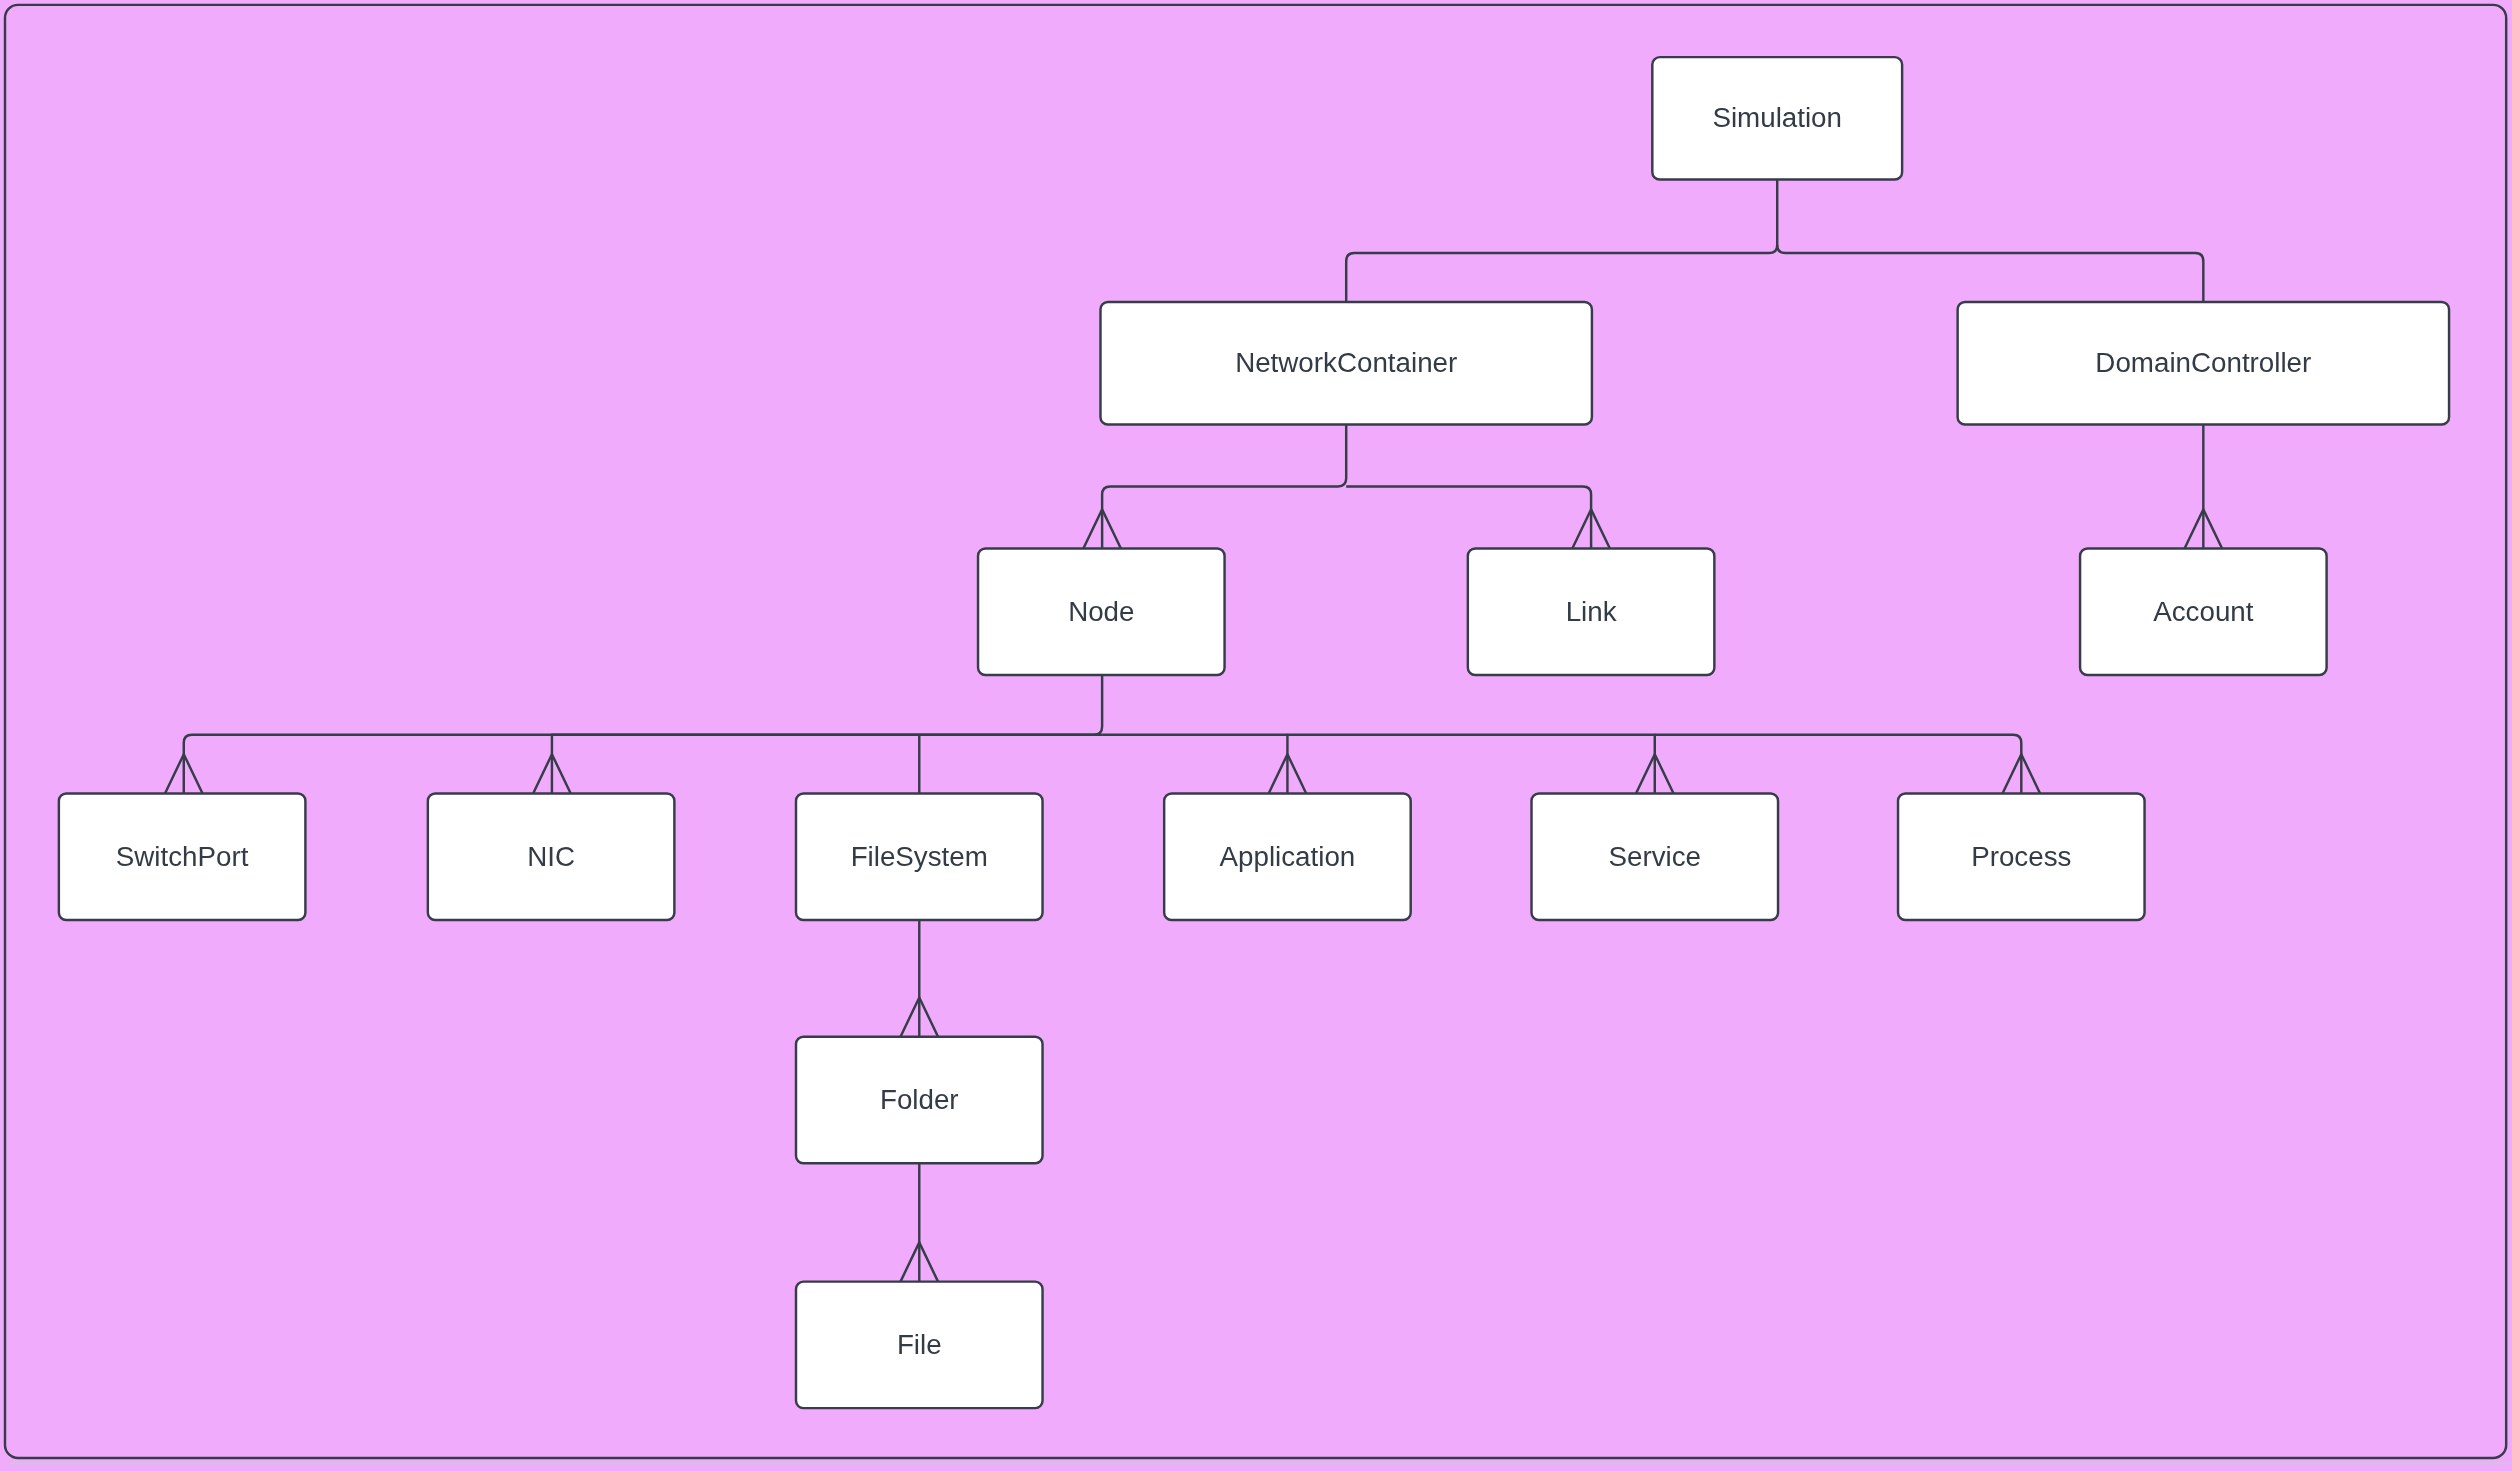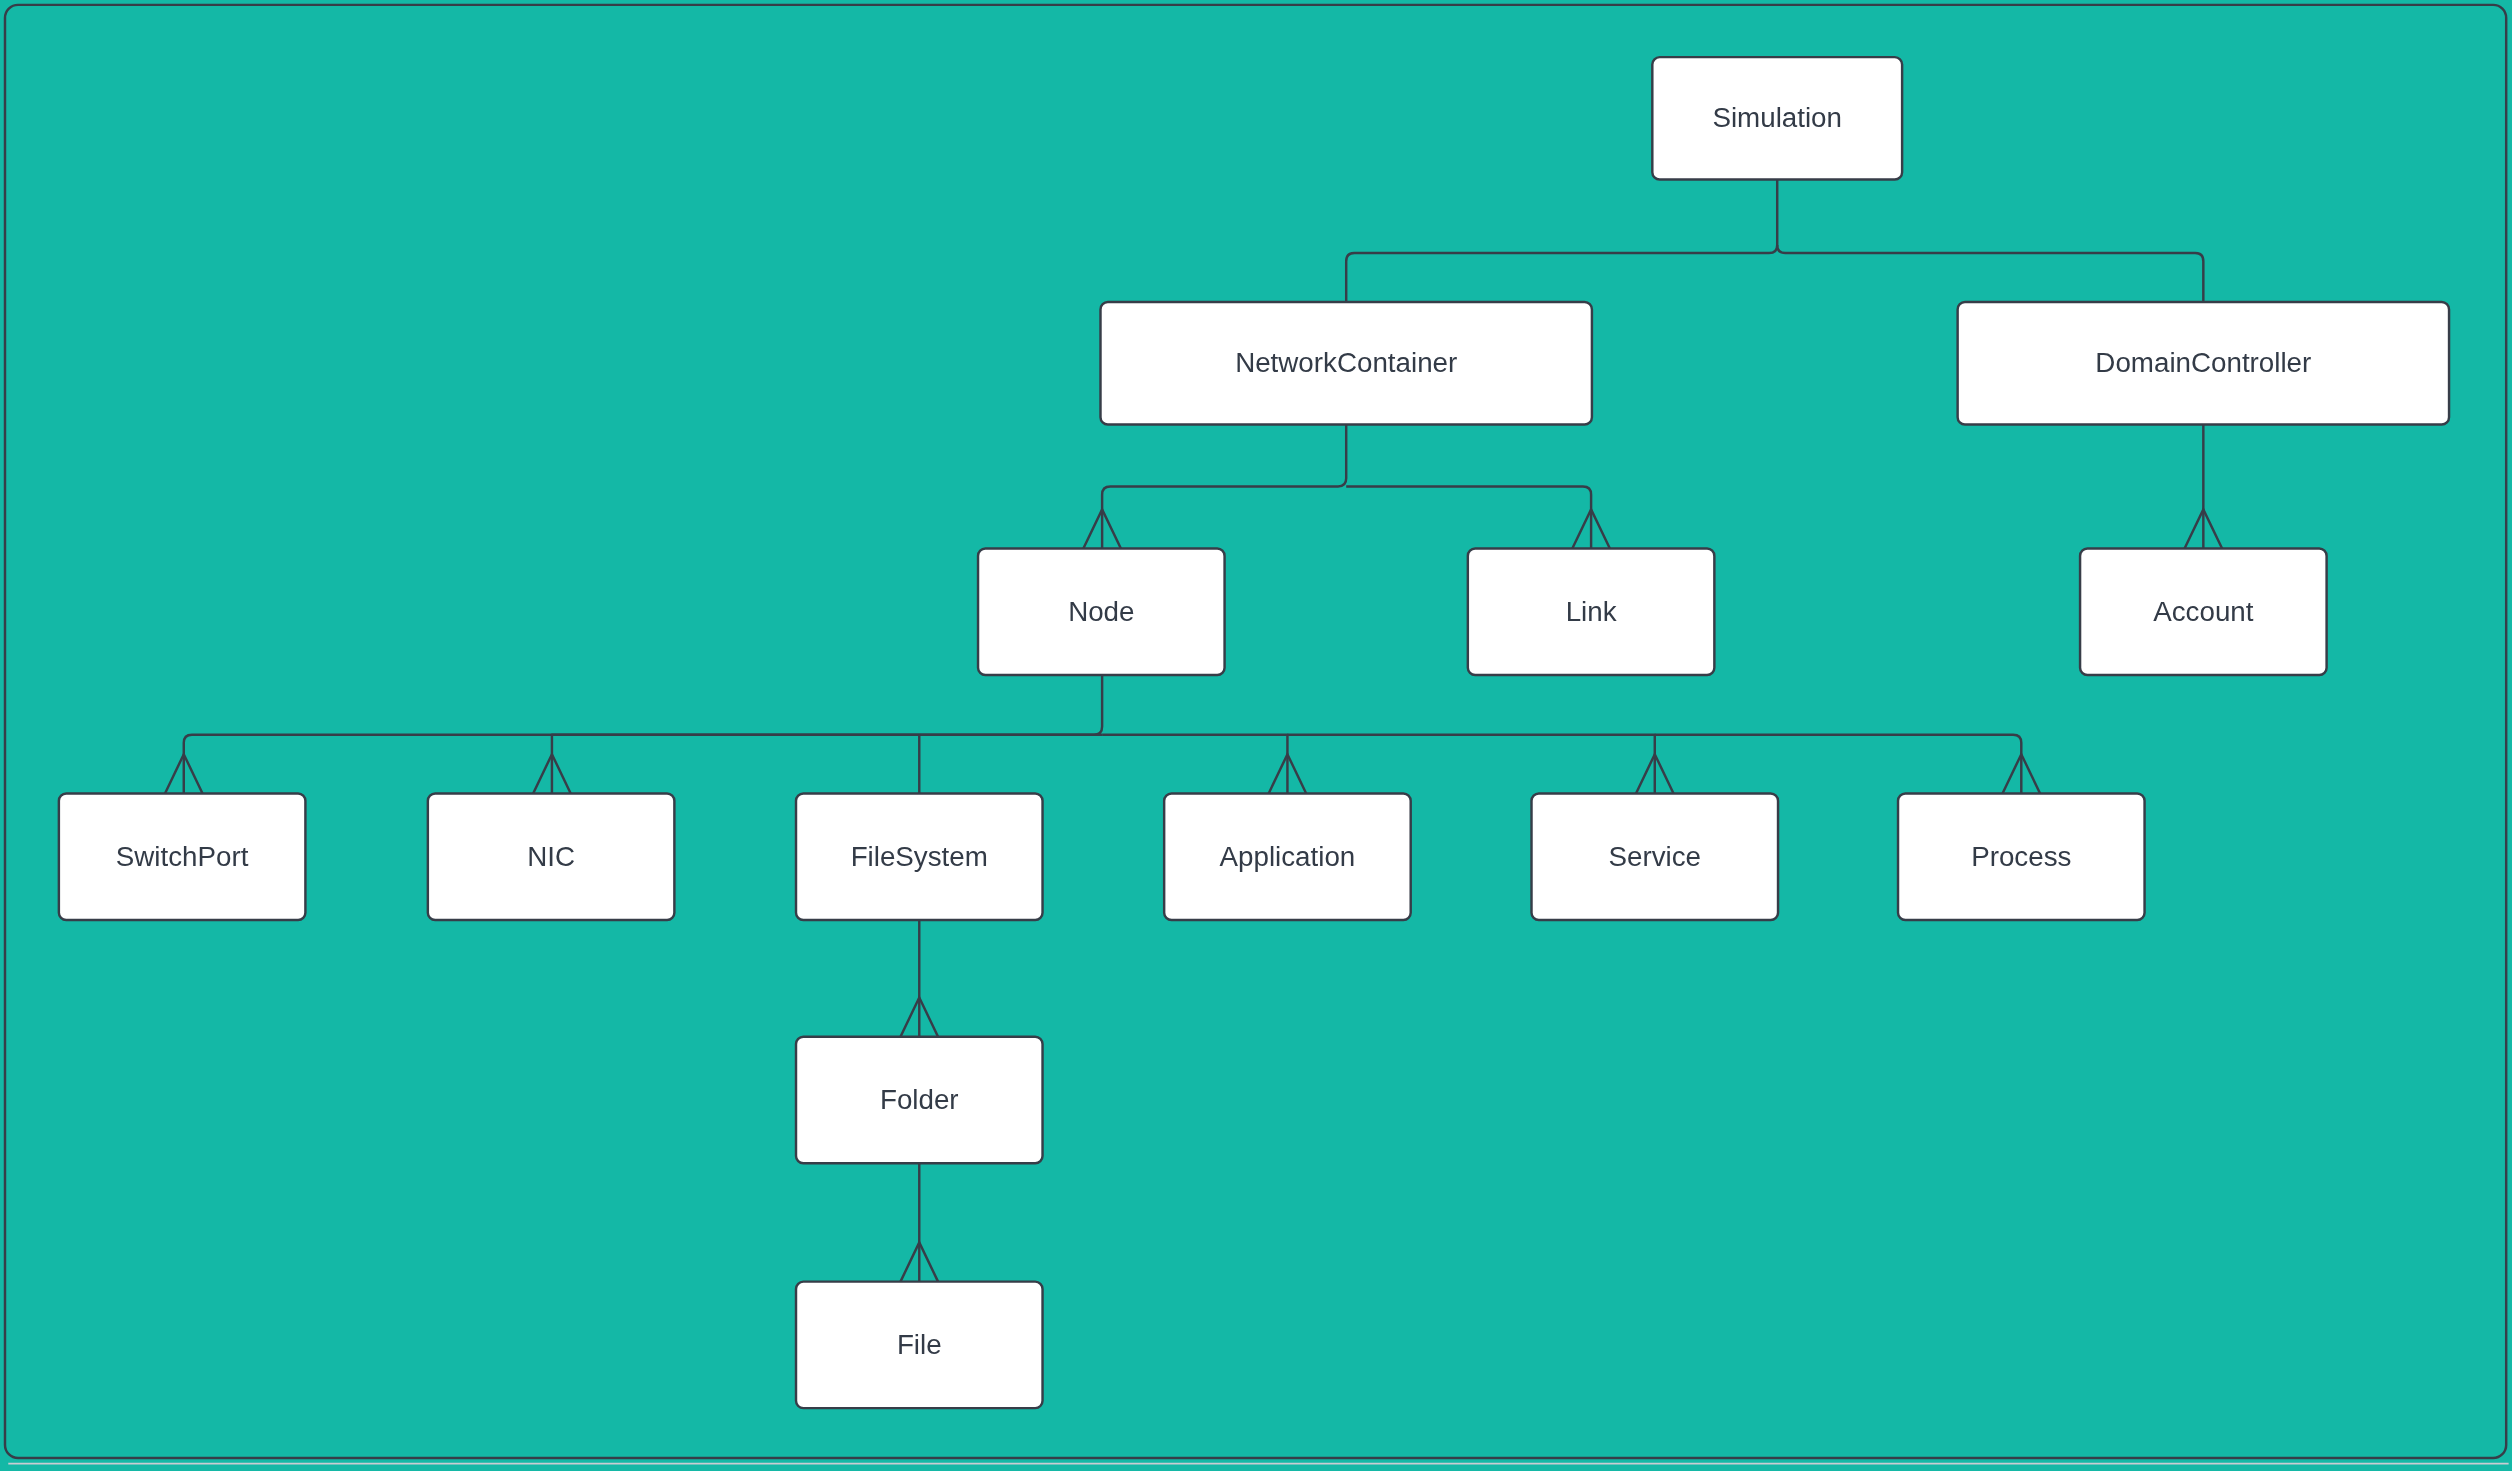--- a/index.html
+++ b/index.html
@@ -8,21 +8,21 @@
     padding: 0;
     background: #ffffff;
   }
   body {
     font-family: "Liberation Sans", sans-serif;
   }
   #canvas {
     position: relative;
     width: 2512px;
     height: 1471px;
-    background: #14b8a6;
+    background: #f0abfc;
     overflow: hidden;
   }
   #diagram-svg {
     position: absolute;
     top: 0;
     left: 0;
     width: 2512px;
     height: 1471px;
   }
   .page-frame {

